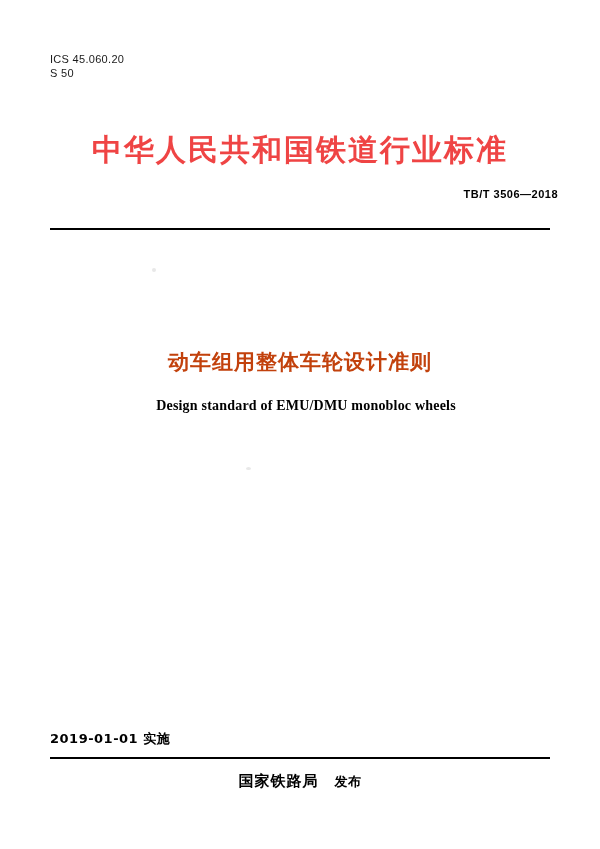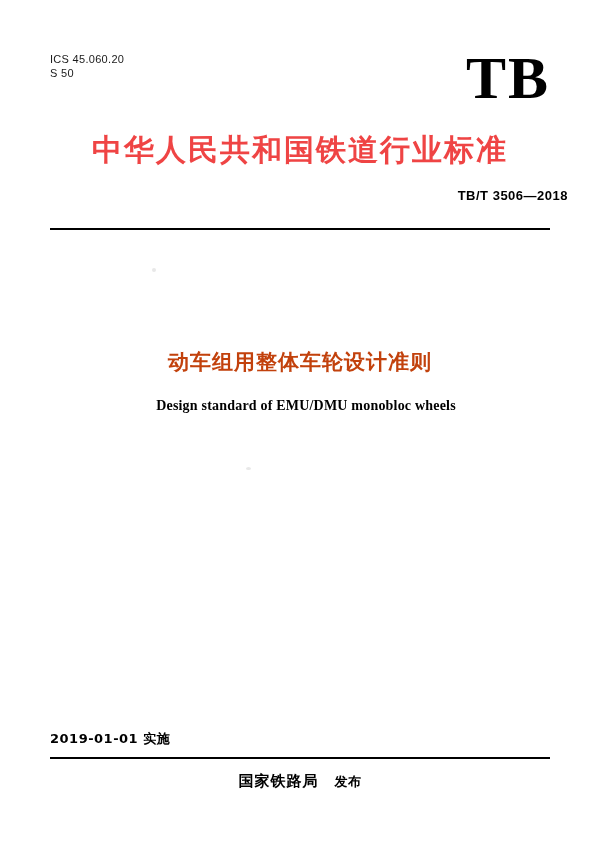--- a/index.html
+++ b/index.html
@@ -57,24 +57,24 @@
     text-align: center;
     font-family: "DejaVu Sans", sans-serif;
     font-weight: bold;
     font-size: 30px;
     letter-spacing: 2px;
     color: #ef4444;
   }
 
   .std-number {
     position: absolute;
-    right: 32px;
+    right: 42px;
     top: 188px;
     font-family: "Liberation Sans", sans-serif;
-    font-size: 13px;
+    font-size: 11px;
     letter-spacing: 0.5px;
     font-weight: bold;
     color: #000;
   }
 
   .rule-top {
     position: absolute;
     left: 50px;
     right: 50px;
     top: 228px;
@@ -159,21 +159,20 @@
 </head>
 <body>
 
 <div class="page">
 
   <div class="ics-block">
     <div class="ics-line">ICS 45.060.20</div>
     <div class="ics-line">S 50</div>
   </div>
 
-  <div class="tb-logo">TB</div>
 
   <div class="standard-title">中华人民共和国铁道行业标准</div>
 
   <div class="std-number">TB/T 3506—2018</div>
 
   <div class="rule-top"></div>
 
   <div class="speck" style="left:152px; top:268px; width:4px; height:4px;"></div>
   <div class="speck" style="left:246px; top:467px; width:5px; height:3px;"></div>
 

